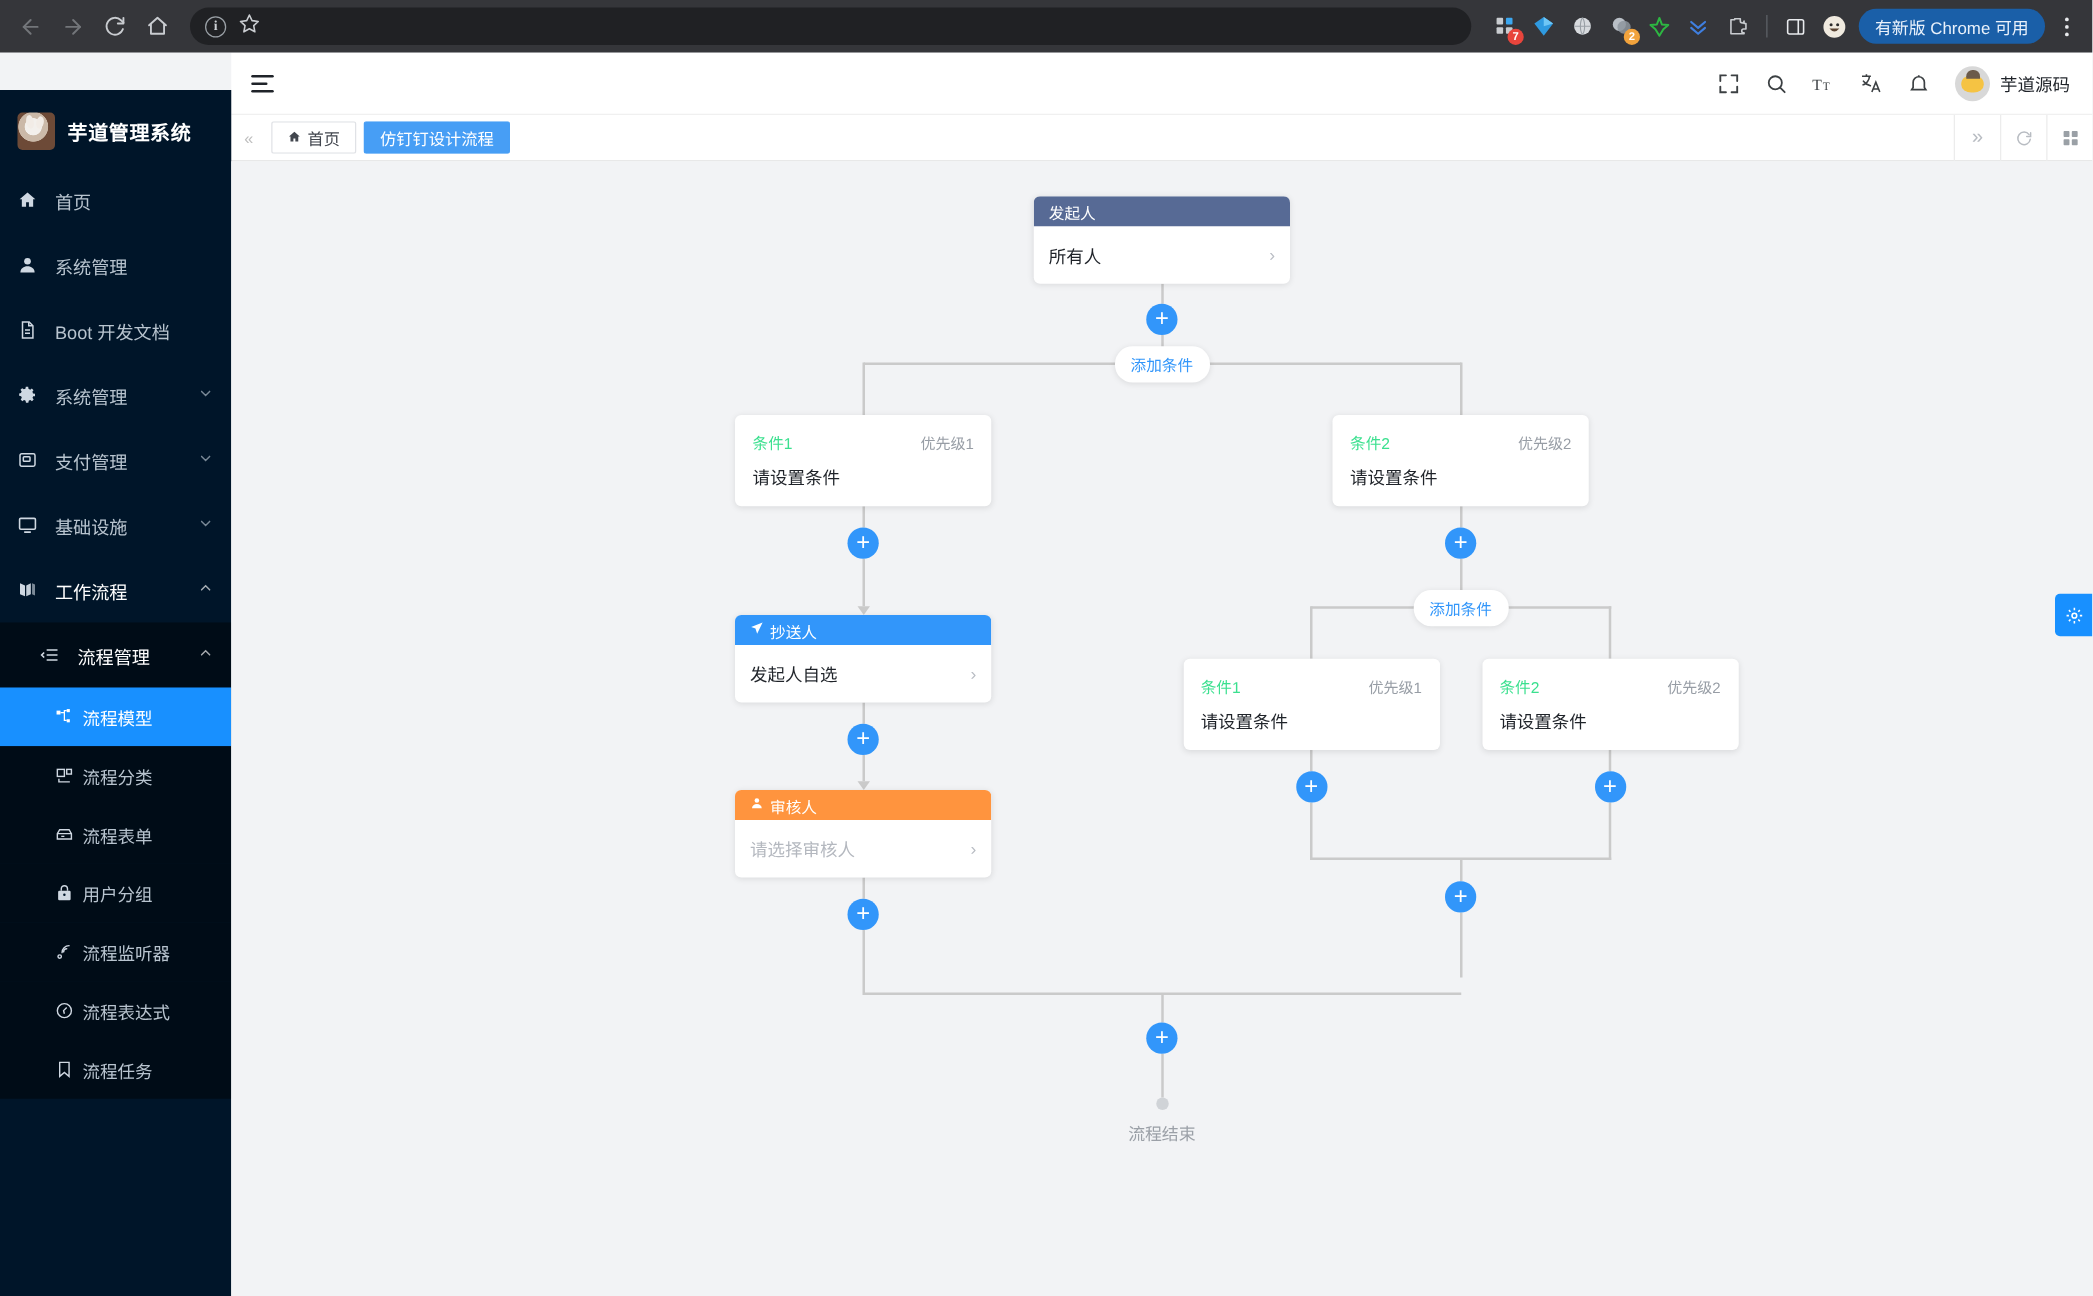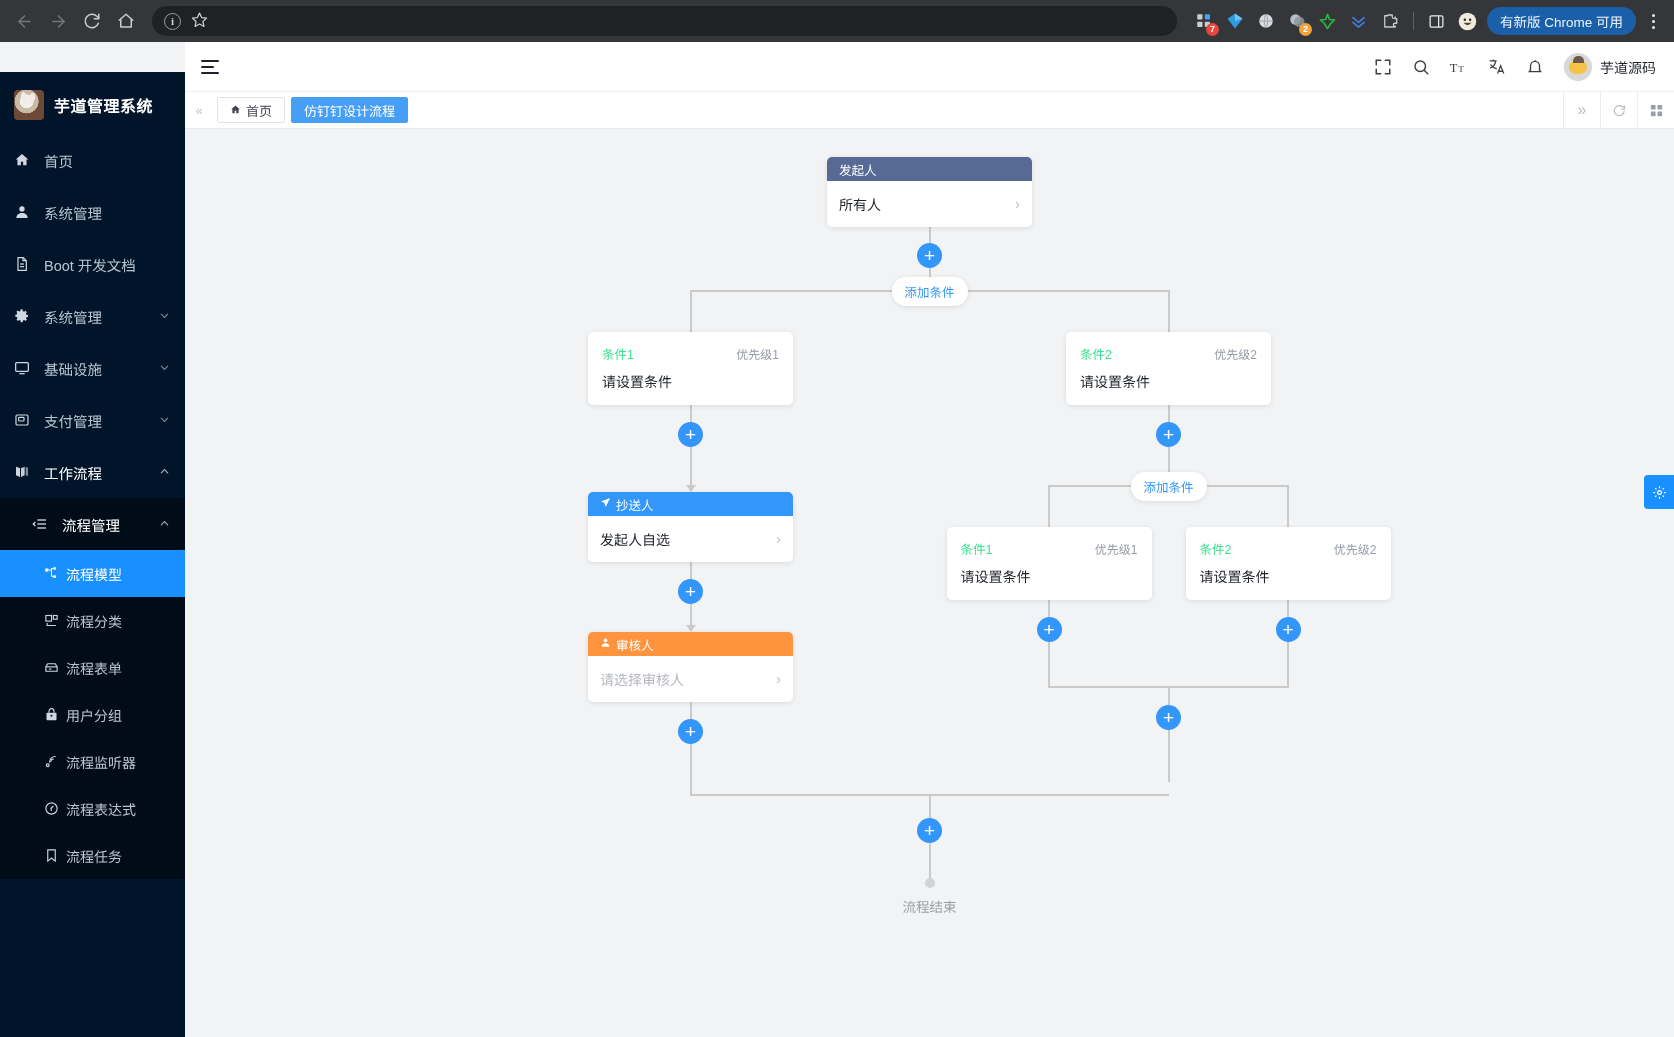--- a/index.html
+++ b/index.html
@@ -403,39 +403,39 @@
             </svg>
           </span>
         <span class="lbl">系统管理</span>
         <span class="arw"><svg width="11" height="11" viewBox="0 0 24 24" fill="none" stroke="currentColor" stroke-width="2.6" stroke-linecap="round">
               <polyline points="5 9 12 16 19 9"></polyline>
             </svg></span>
       </div>
 
       <div class="mi">
         <span class="ico">
+            <svg width="16" height="16" viewBox="0 0 24 24" fill="none" stroke="currentColor" stroke-width="1.8">
+              <rect x="3" y="4.5" width="18" height="15" rx="2"></rect>
+              <rect x="7" y="8" width="8" height="5.5" rx="1"></rect>
+            </svg>
+          </span>
+        <span class="lbl">支付管理</span>
+        <span class="arw"><svg width="11" height="11" viewBox="0 0 24 24" fill="none" stroke="currentColor" stroke-width="2.6" stroke-linecap="round">
+              <polyline points="5 9 12 16 19 9"></polyline>
+            </svg></span>
+      </div>
+
+      <div class="mi">
+        <span class="ico">
             <svg width="16" height="16" viewBox="0 0 24 24" fill="none" stroke="currentColor" stroke-width="1.9">
               <rect x="2.5" y="4" width="19" height="13" rx="1.5"></rect>
               <line x1="8" y1="20.5" x2="16" y2="20.5"></line>
             </svg>
           </span>
         <span class="lbl">基础设施</span>
-        <span class="arw"><svg width="11" height="11" viewBox="0 0 24 24" fill="none" stroke="currentColor" stroke-width="2.6" stroke-linecap="round">
-              <polyline points="5 9 12 16 19 9"></polyline>
-            </svg></span>
-      </div>
-
-      <div class="mi">
-        <span class="ico">
-            <svg width="16" height="16" viewBox="0 0 24 24" fill="none" stroke="currentColor" stroke-width="1.8">
-              <rect x="3" y="4.5" width="18" height="15" rx="2"></rect>
-              <rect x="7" y="8" width="8" height="5.5" rx="1"></rect>
-            </svg>
-          </span>
-        <span class="lbl">支付管理</span>
         <span class="arw"><svg width="11" height="11" viewBox="0 0 24 24" fill="none" stroke="currentColor" stroke-width="2.6" stroke-linecap="round">
               <polyline points="5 9 12 16 19 9"></polyline>
             </svg></span>
       </div>
 
 
       <div class="mi open-parent">
         <span class="ico">
             <svg width="16" height="16" viewBox="0 0 24 24" fill="currentColor">
               <path d="M3 4l6 2.5v13L3 17z"></path>

